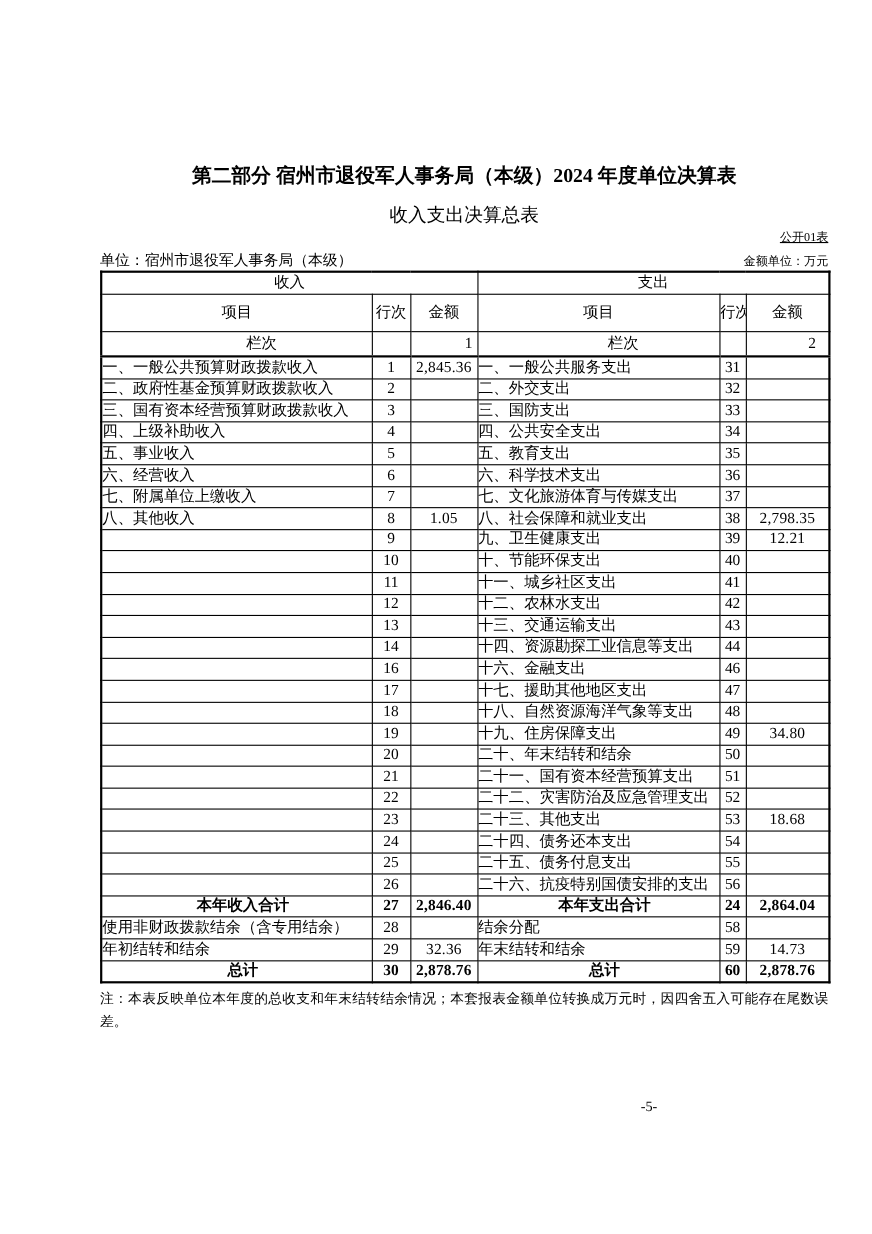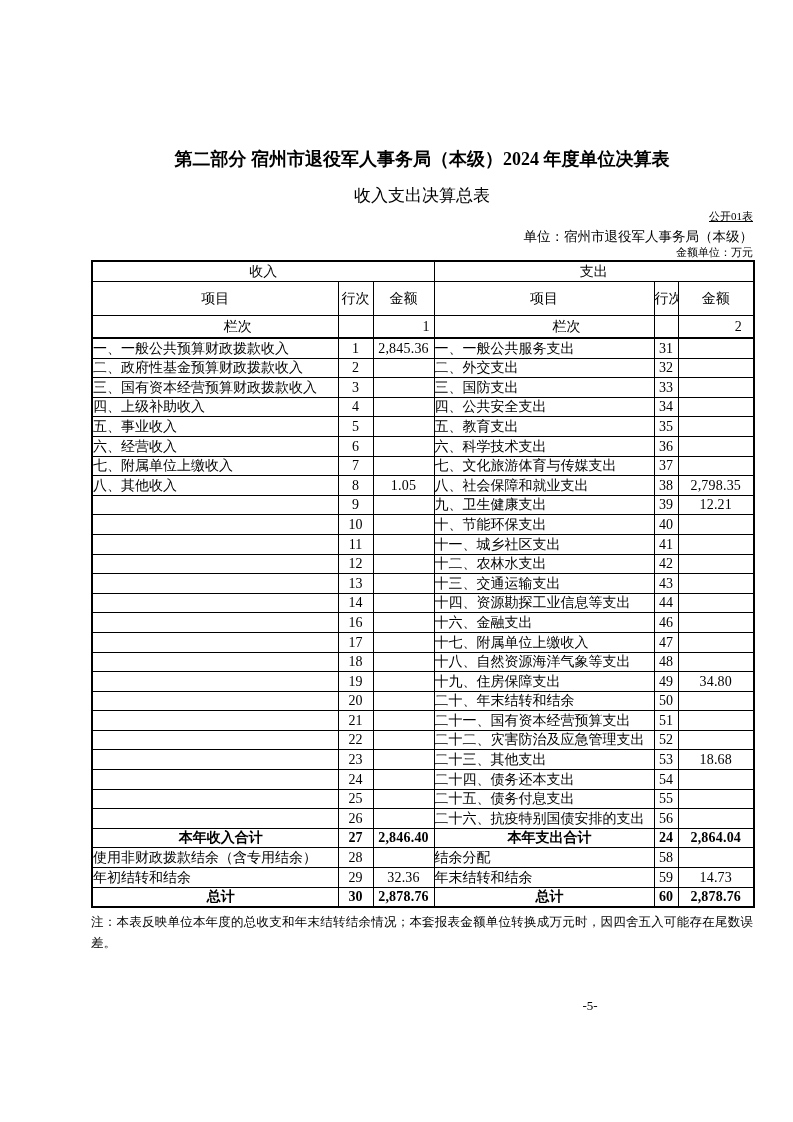--- a/index.html
+++ b/index.html
@@ -37,21 +37,20 @@
     text-align: right;
     font-size: 11px;
     line-height: 13px;
     text-decoration: underline;
   }
   .meta-row {
     margin-top: 5px;
     display: flex;
     justify-content: space-between;
     align-items: flex-end;
-    flex-direction: column;
   }
   .unit-label { font-size: 13.5px; line-height: 17px; }
   .amount-unit { font-size: 11px; line-height: 14px; }
   table.acct {
     margin-top: 1px;
     border-collapse: collapse;
     table-layout: fixed;
     width: 662px;
     border: 2px solid #000;
   }
@@ -253,21 +252,21 @@
           <td class="num-cell">16</td>
           <td class="amt-cell"></td>
           <td class="item-cell">十六、金融支出</td>
           <td class="num-cell">46</td>
           <td class="amt-cell"></td>
         </tr>
         <tr>
           <td class="item-cell"></td>
           <td class="num-cell">17</td>
           <td class="amt-cell"></td>
-          <td class="item-cell">十七、附属单位上缴收入</td>
+          <td class="item-cell">十七、援助其他地区支出</td>
           <td class="num-cell">47</td>
           <td class="amt-cell"></td>
         </tr>
         <tr>
           <td class="item-cell"></td>
           <td class="num-cell">18</td>
           <td class="amt-cell"></td>
           <td class="item-cell">十八、自然资源海洋气象等支出</td>
           <td class="num-cell">48</td>
           <td class="amt-cell"></td>

